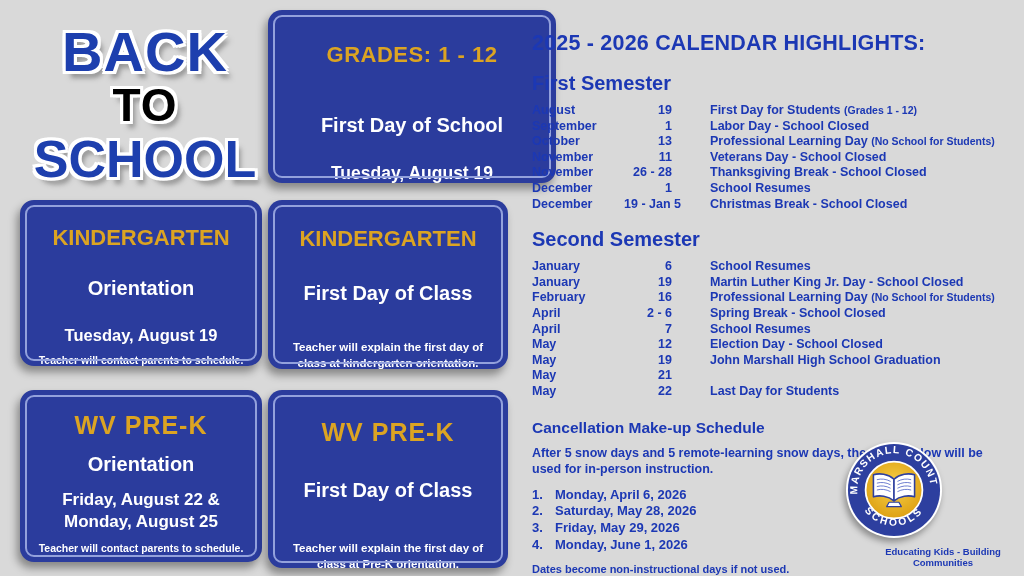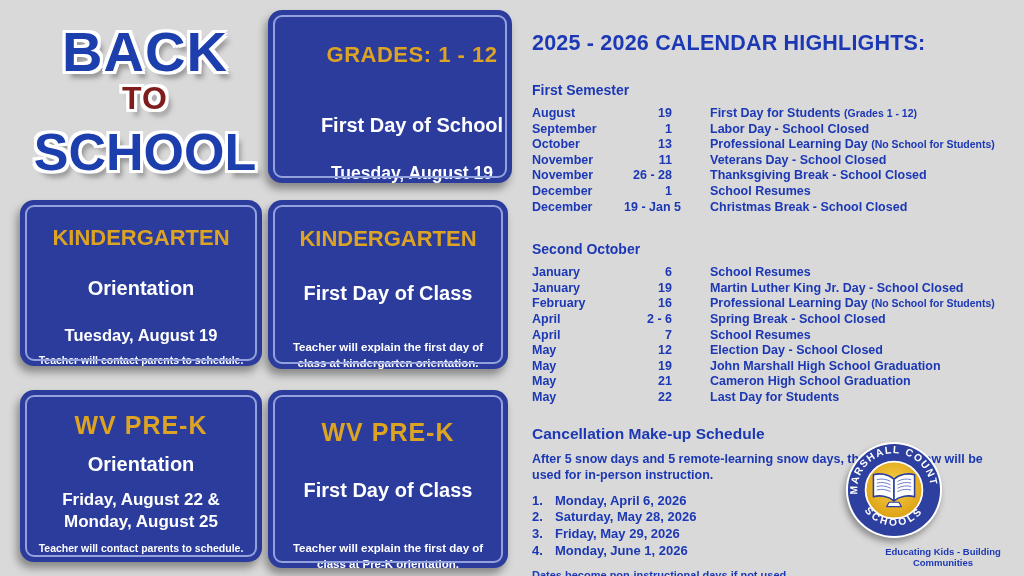--- a/index.html
+++ b/index.html
@@ -16,35 +16,35 @@
     text-shadow:-2px -2px 0 #fff,2px -2px 0 #fff,-2px 2px 0 #fff,2px 2px 0 #fff,
                 -2px 0 0 #fff,2px 0 0 #fff,0 -2px 0 #fff,0 2px 0 #fff,
                 3px 4px 4px rgba(90,90,90,.55);
   }
   .outline-big{
     text-shadow:-3px -3px 0 #fff,3px -3px 0 #fff,-3px 3px 0 #fff,3px 3px 0 #fff,
                 -3px 0 0 #fff,3px 0 0 #fff,0 -3px 0 #fff,0 3px 0 #fff,
                 5px 7px 5px rgba(90,90,90,.55);
   }
   .logo .back{font-size:56px;color:#1d3fae;letter-spacing:1px;margin-top:8px;}
-  .logo .to{font-size:32px;color:#7f1d1d;margin-top:2px;letter-spacing:1px;}
-  .logo .school{font-size:52px;color:#1d3fae;margin-top:12px;letter-spacing:0px;}
+  .logo .to{font-size:46px;color:#000000;margin-top:2px;letter-spacing:1px;}
+  .logo .school{font-size:52px;color:#1d3fae;margin-top:5px;letter-spacing:0px;}
 
   
   .card{
     position:absolute;background:#2b3c9d;border-radius:14px;
     box-shadow:-3px 6px 8px rgba(0,0,0,.38);
     color:#fff;text-align:center;
   }
   .card::before{
     content:"";position:absolute;inset:5px;border:2px solid #93a1dc;
     border-radius:9px;pointer-events:none;
   }
   .card .gold{color:#dca422;}
-  .card-grades{left:268px;top:10px;width:200px;height:173px;padding-left:44px;}
+  .card-grades{left:268px;top:10px;width:288px;height:173px;}
   .card-kg-o {left:20px; top:200px;width:242px;height:166px;}
   .card-kg-f {left:268px;top:200px;width:240px;height:169px;}
   .card-pk-o {left:20px; top:390px;width:242px;height:172px;}
   .card-pk-f {left:268px;top:390px;width:240px;height:178px;}
 
   .t-xl{font-size:22px;letter-spacing:.5px;}
   .t-prek{font-size:25px;letter-spacing:1px;}
   .t-lg{font-size:20px;}
   .t-md{font-size:17.5px;}
   .t-sm{font-size:10.5px;}
@@ -68,21 +68,21 @@
   .card-pk-o .t-md{margin-top:13px;font-size:17px;line-height:22px;white-space:pre-line;}
   .card-pk-o .t-sm{margin-top:9px;}
 
   .card-pk-f .t-prek{margin-top:28px;}
   .card-pk-f .t-lg{margin-top:32px;}
   .card-pk-f .t-note{margin-top:38px;padding:0 20px;}
 
   
   .rightcol{position:absolute;left:532px;top:31px;width:482px;color:#1c38b4;}
   .hl-title{font-size:21.5px;letter-spacing:.2px;}
-  .sec-head{font-size:14px;margin-top:26px;}
+  .sec-head{font-size:20px;margin-top:16px;}
   .cal-table{margin-top:8px;font-size:12.5px;line-height:15.6px;}
   .cal-row{display:grid;grid-template-columns:92px 48px 1fr;}
   .c-month{white-space:nowrap;}
   .c-date{text-align:right;white-space:nowrap;}
   .c-event{padding-left:38px;white-space:nowrap;}
   .c-note{font-size:10.5px;}
   .mk-head{font-size:15.5px;margin-top:19px;}
   .mk-intro{margin-top:8px;font-size:12.5px;line-height:16px;width:476px;}
   .mk-list{margin-top:10px;font-size:13px;line-height:16.8px;}
   .mk-item{display:grid;grid-template-columns:23px 1fr;}
@@ -173,21 +173,21 @@
         <span class="c-date">1</span>
         <span class="c-event"><span>School Resumes</span><span class="c-note"></span></span>
       </div>
         <div class="cal-row">
         <span class="c-month">December</span>
         <span class="c-date">19 - Jan 5</span>
         <span class="c-event"><span>Christmas Break - School Closed</span><span class="c-note"></span></span>
       </div>
       </div>
 
-    <div class="sec-head">Second October</div>
+    <div class="sec-head">Second Semester</div>
     <div class="cal-table">
         <div class="cal-row">
         <span class="c-month">January</span>
         <span class="c-date">6</span>
         <span class="c-event"><span>School Resumes</span><span class="c-note"></span></span>
       </div>
         <div class="cal-row">
         <span class="c-month">January</span>
         <span class="c-date">19</span>
         <span class="c-event"><span>Martin Luther King Jr. Day - School Closed</span><span class="c-note"></span></span>
@@ -213,21 +213,20 @@
         <span class="c-event"><span>Election Day - School Closed</span><span class="c-note"></span></span>
       </div>
         <div class="cal-row">
         <span class="c-month">May</span>
         <span class="c-date">19</span>
         <span class="c-event"><span>John Marshall High School Graduation</span><span class="c-note"></span></span>
       </div>
         <div class="cal-row">
         <span class="c-month">May</span>
         <span class="c-date">21</span>
-        <span class="c-event"><span>Cameron High School Graduation</span><span class="c-note"></span></span>
       </div>
         <div class="cal-row">
         <span class="c-month">May</span>
         <span class="c-date">22</span>
         <span class="c-event"><span>Last Day for Students</span><span class="c-note"></span></span>
       </div>
       </div>
 
     <div class="mk-head">Cancellation Make-up Schedule</div>
     <div class="mk-intro">After 5 snow days and 5 remote-learning snow days, the dates below will be used for in-person instruction.</div>

